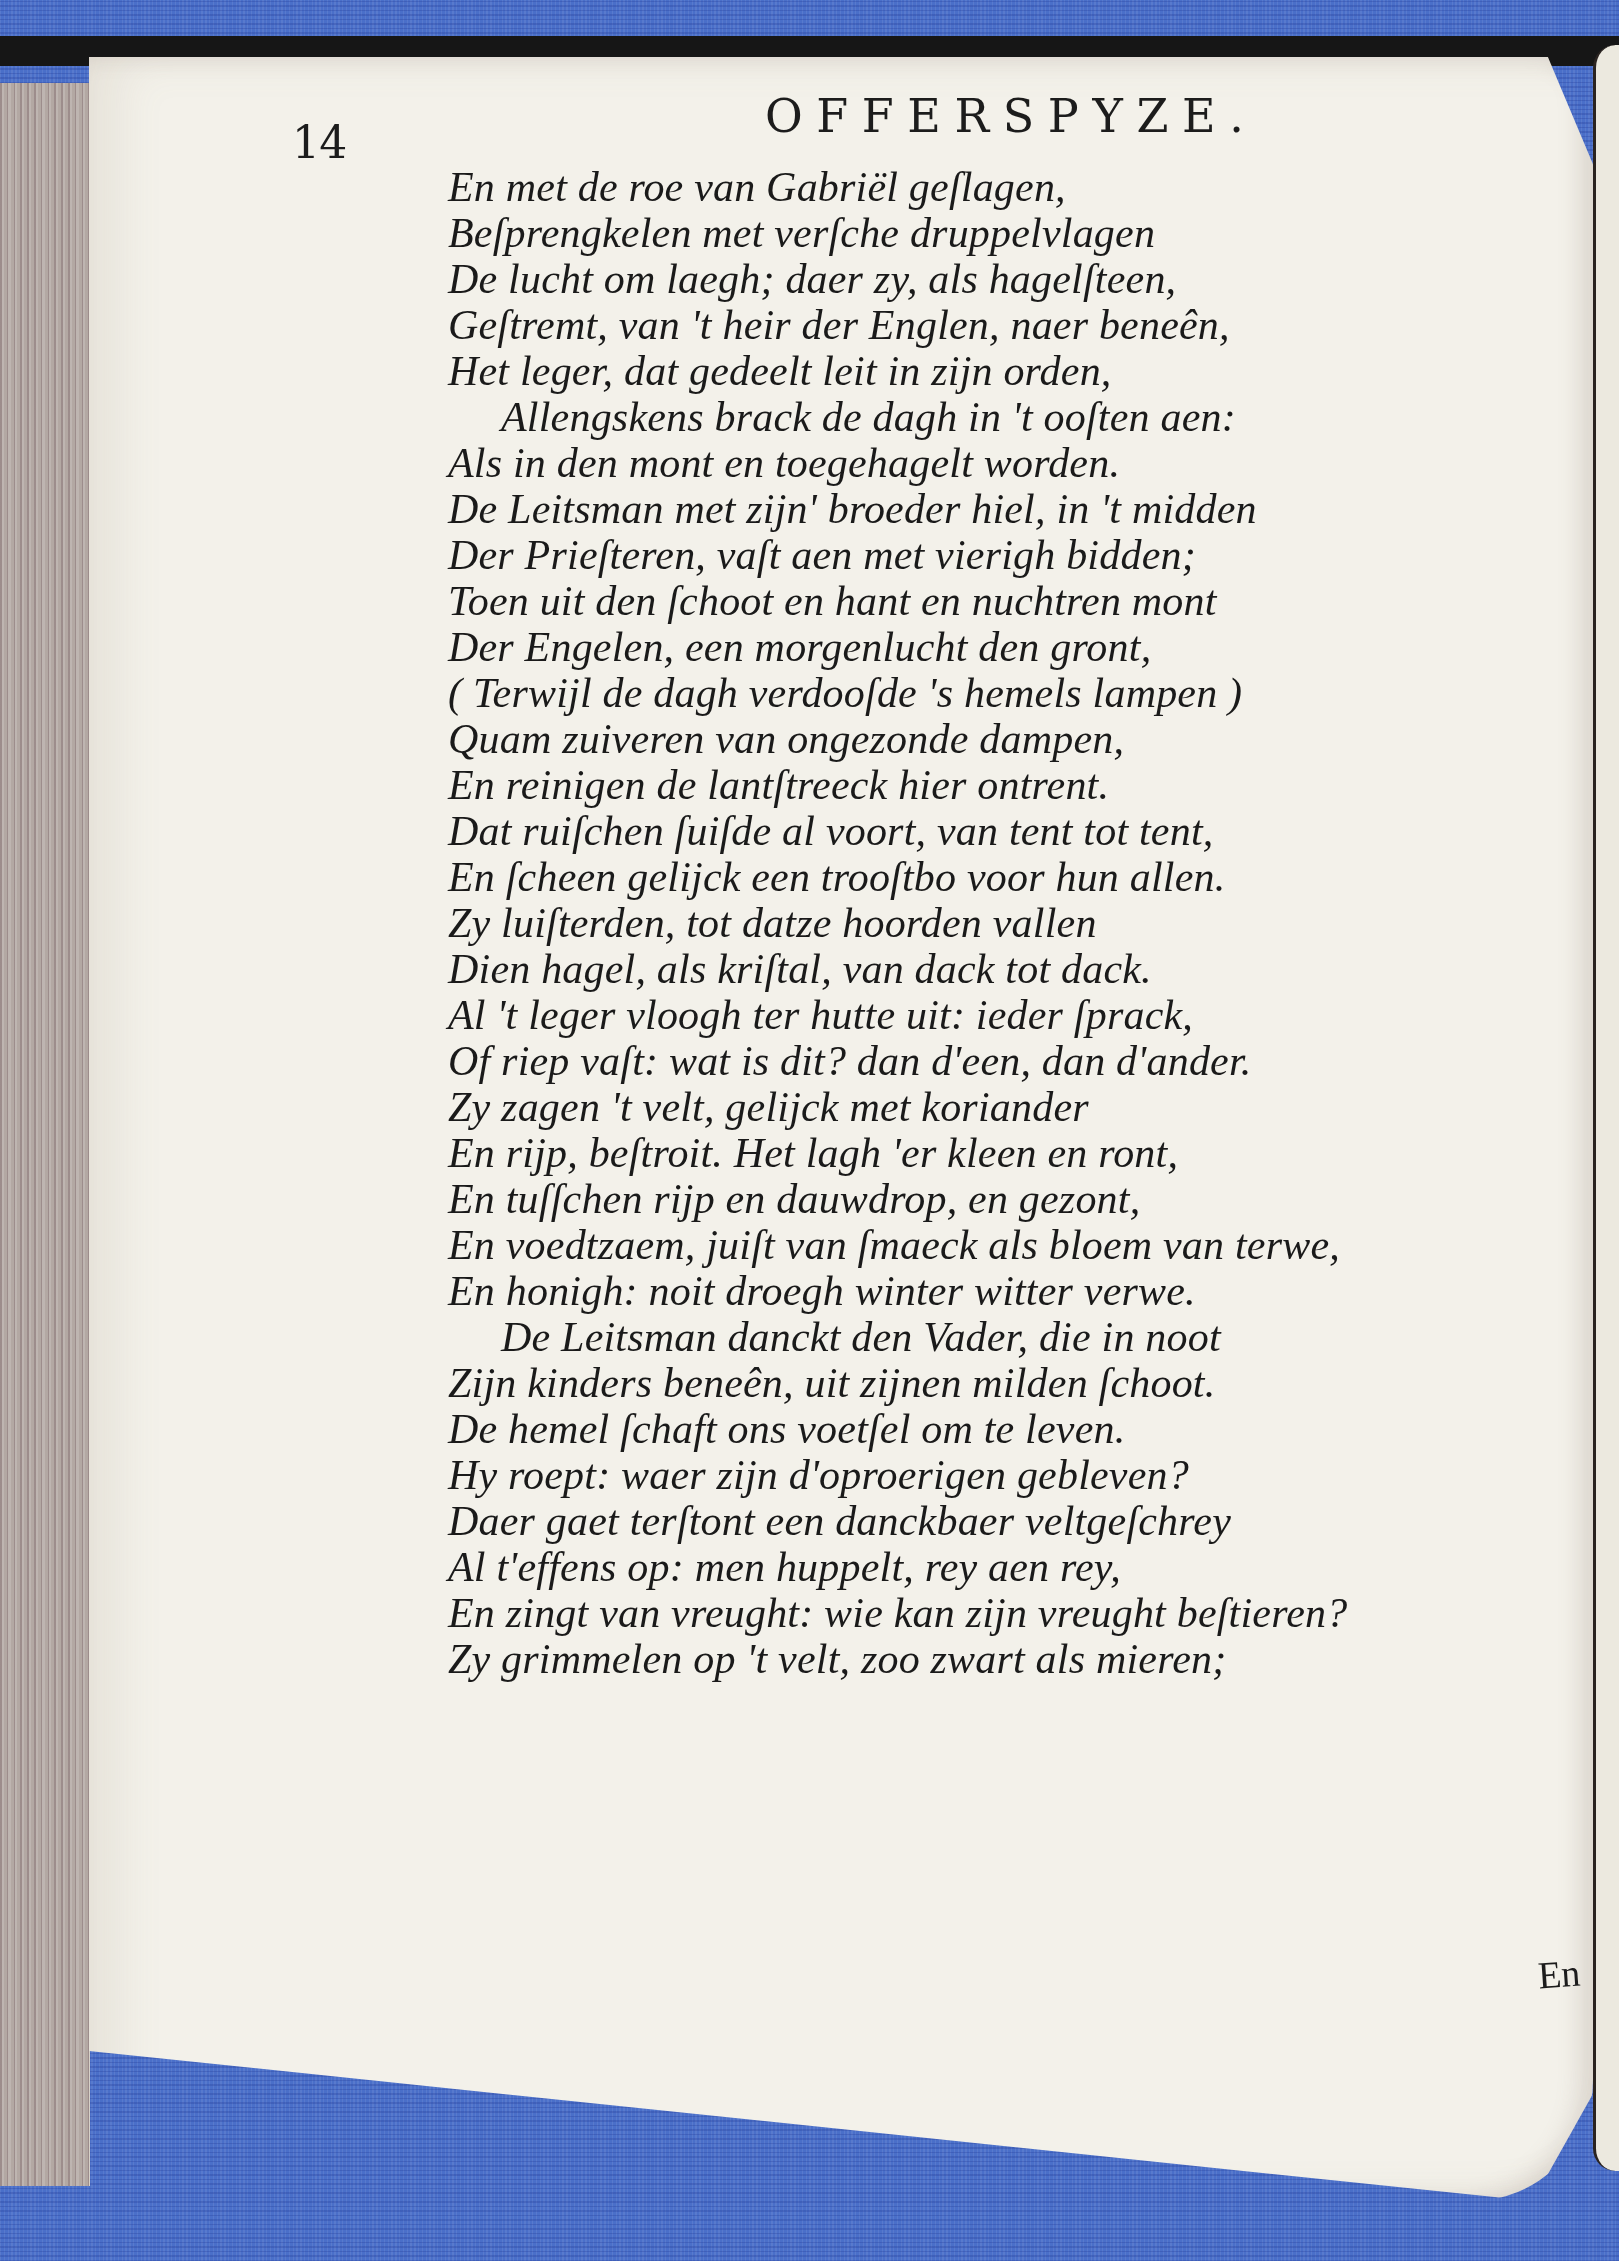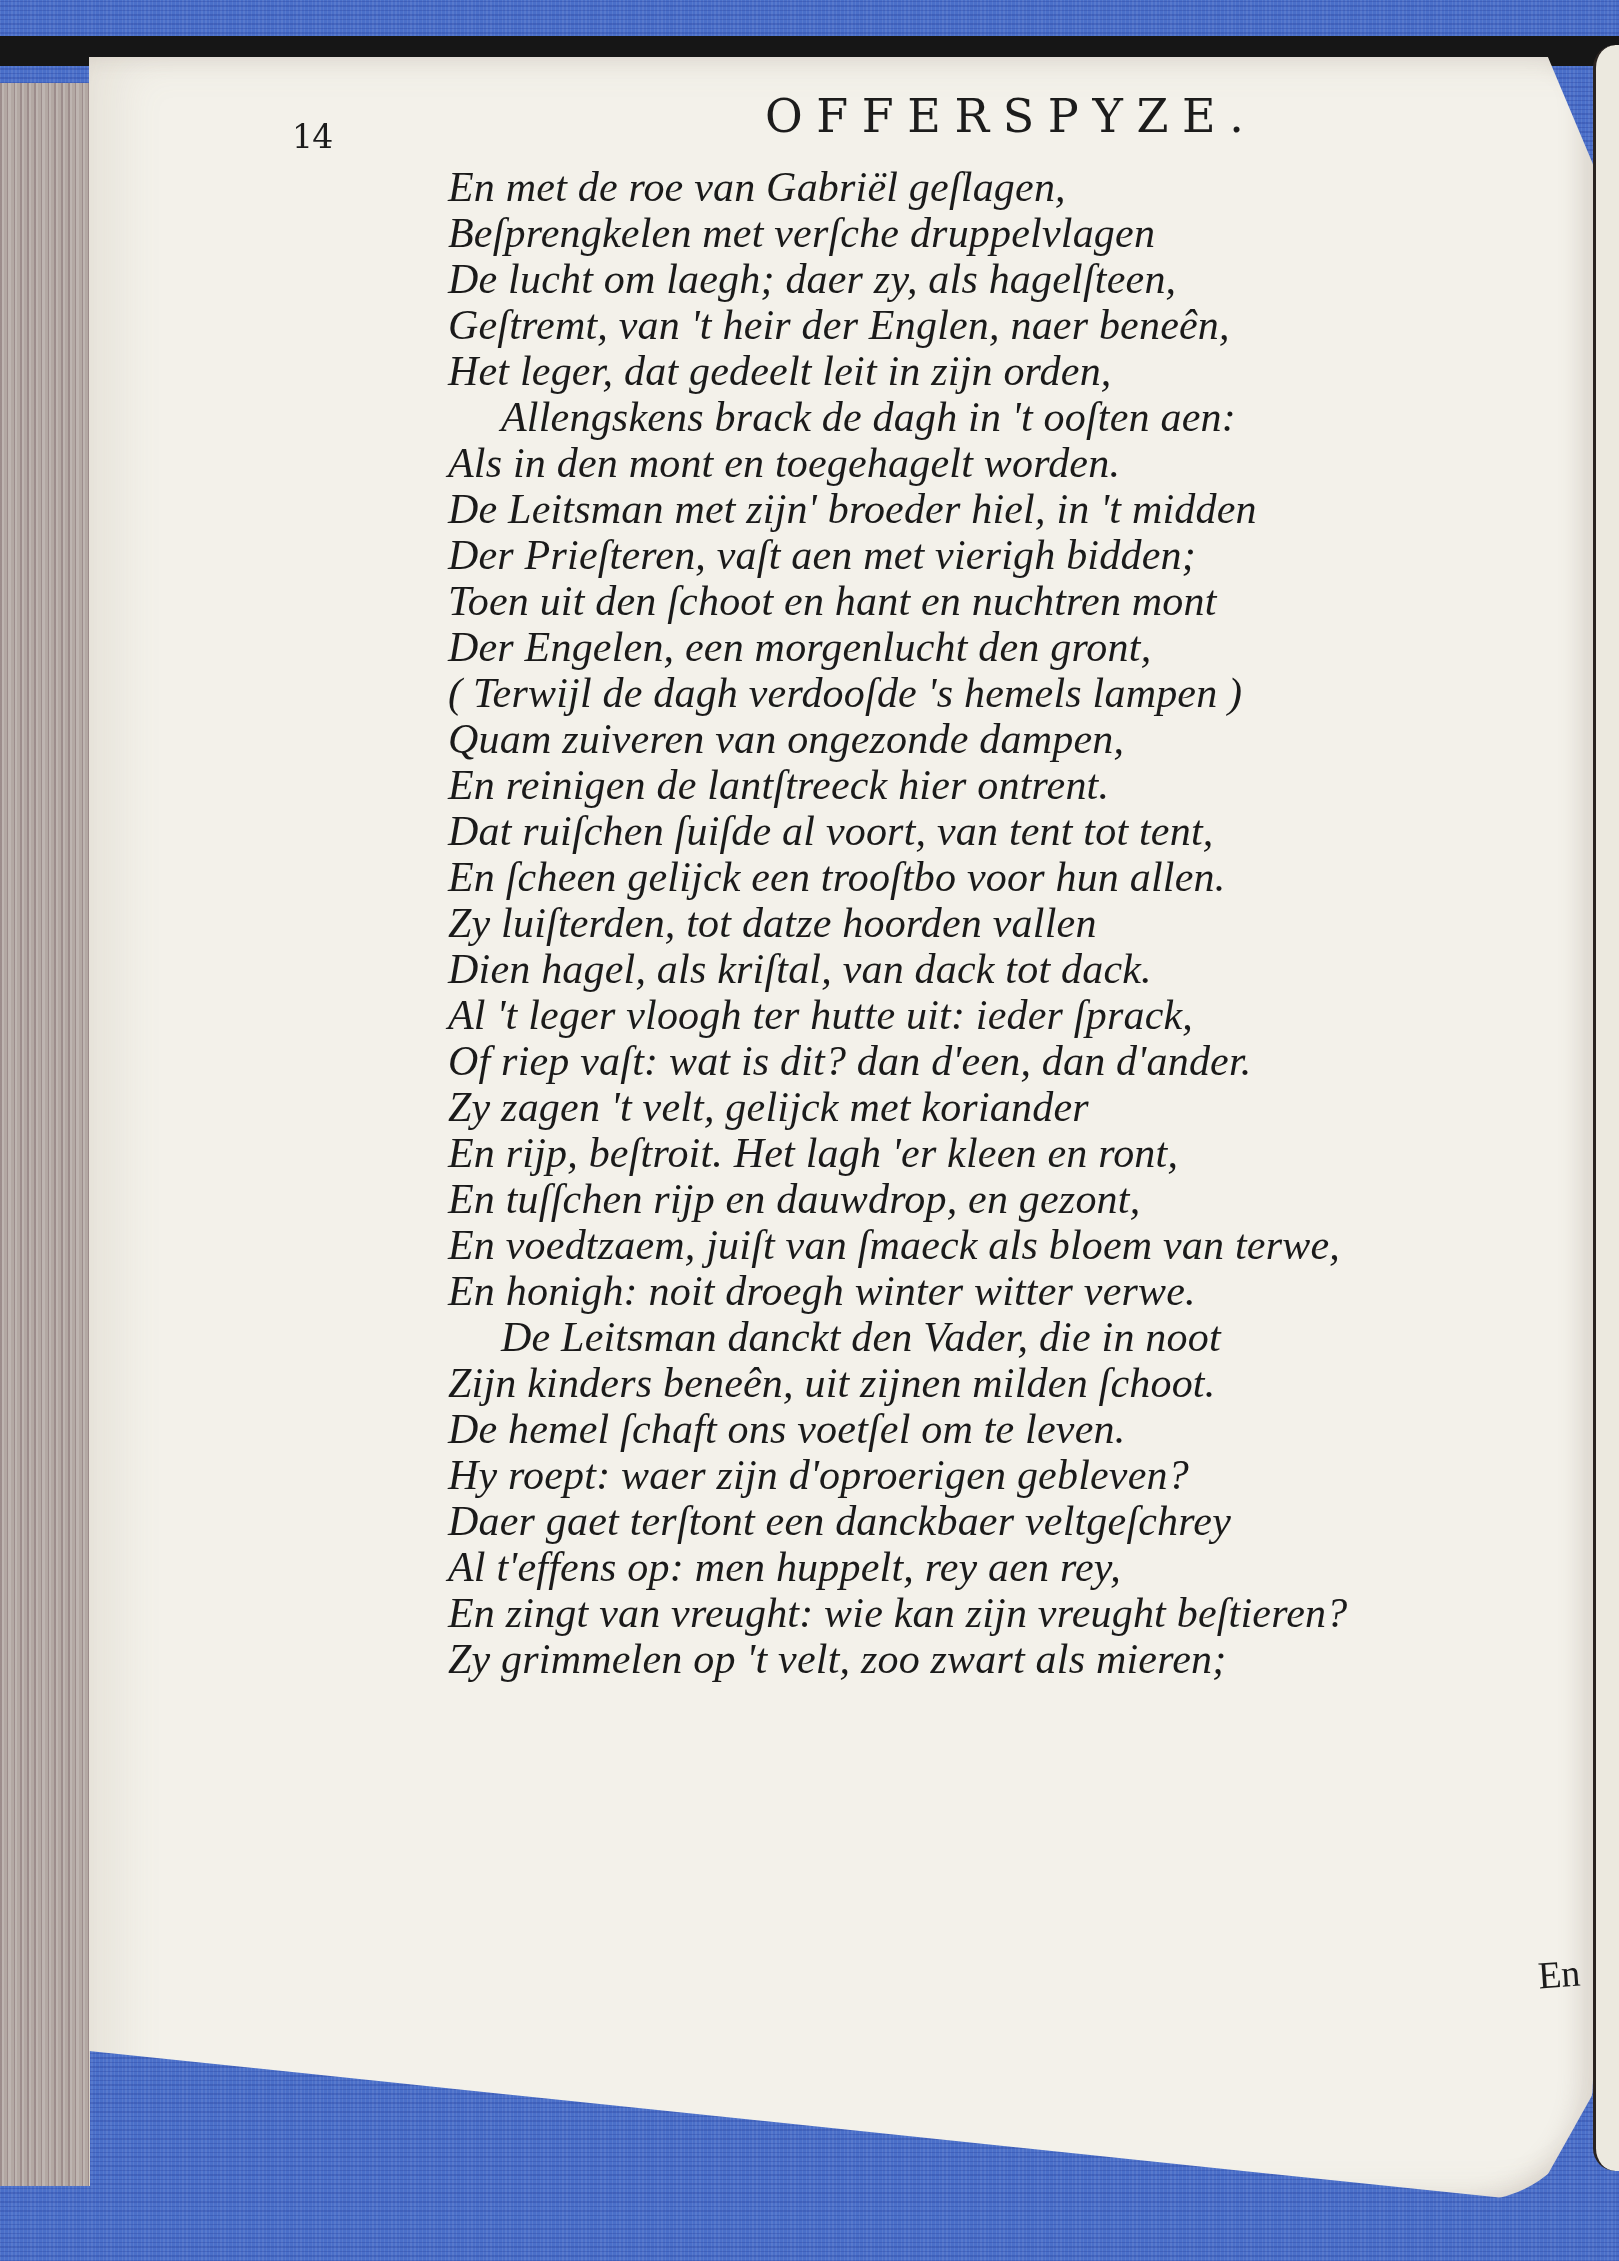--- a/index.html
+++ b/index.html
@@ -32,21 +32,21 @@
       position: absolute; left: 1593px; top: 45px; width: 26px; height: 2126px;
       background: #ece9df;
       border-left: 3px solid #2a2320;
       border-radius: 22.6px 0 0 22.6px;
     }
     .running-head {
       position: absolute; left: 0; top: 0; width: 1620px;
     }
     .page-number {
       position: absolute; left: 292px; top: 117px;
-      font-size: 33px; color: #1c1c1c; letter-spacing: -0.8px;
+      font-size: 44px; color: #1c1c1c; letter-spacing: -0.8px;
     }
     .title {
       position: absolute; left: 765px; top: 89px;
       font-size: 46px; color: #1c1c1c; letter-spacing: 13.6px;
     }
     .text-block {
       position: absolute; left: 448px; top: 164px;
       color: #1a1a1a;
     }
     .line {

